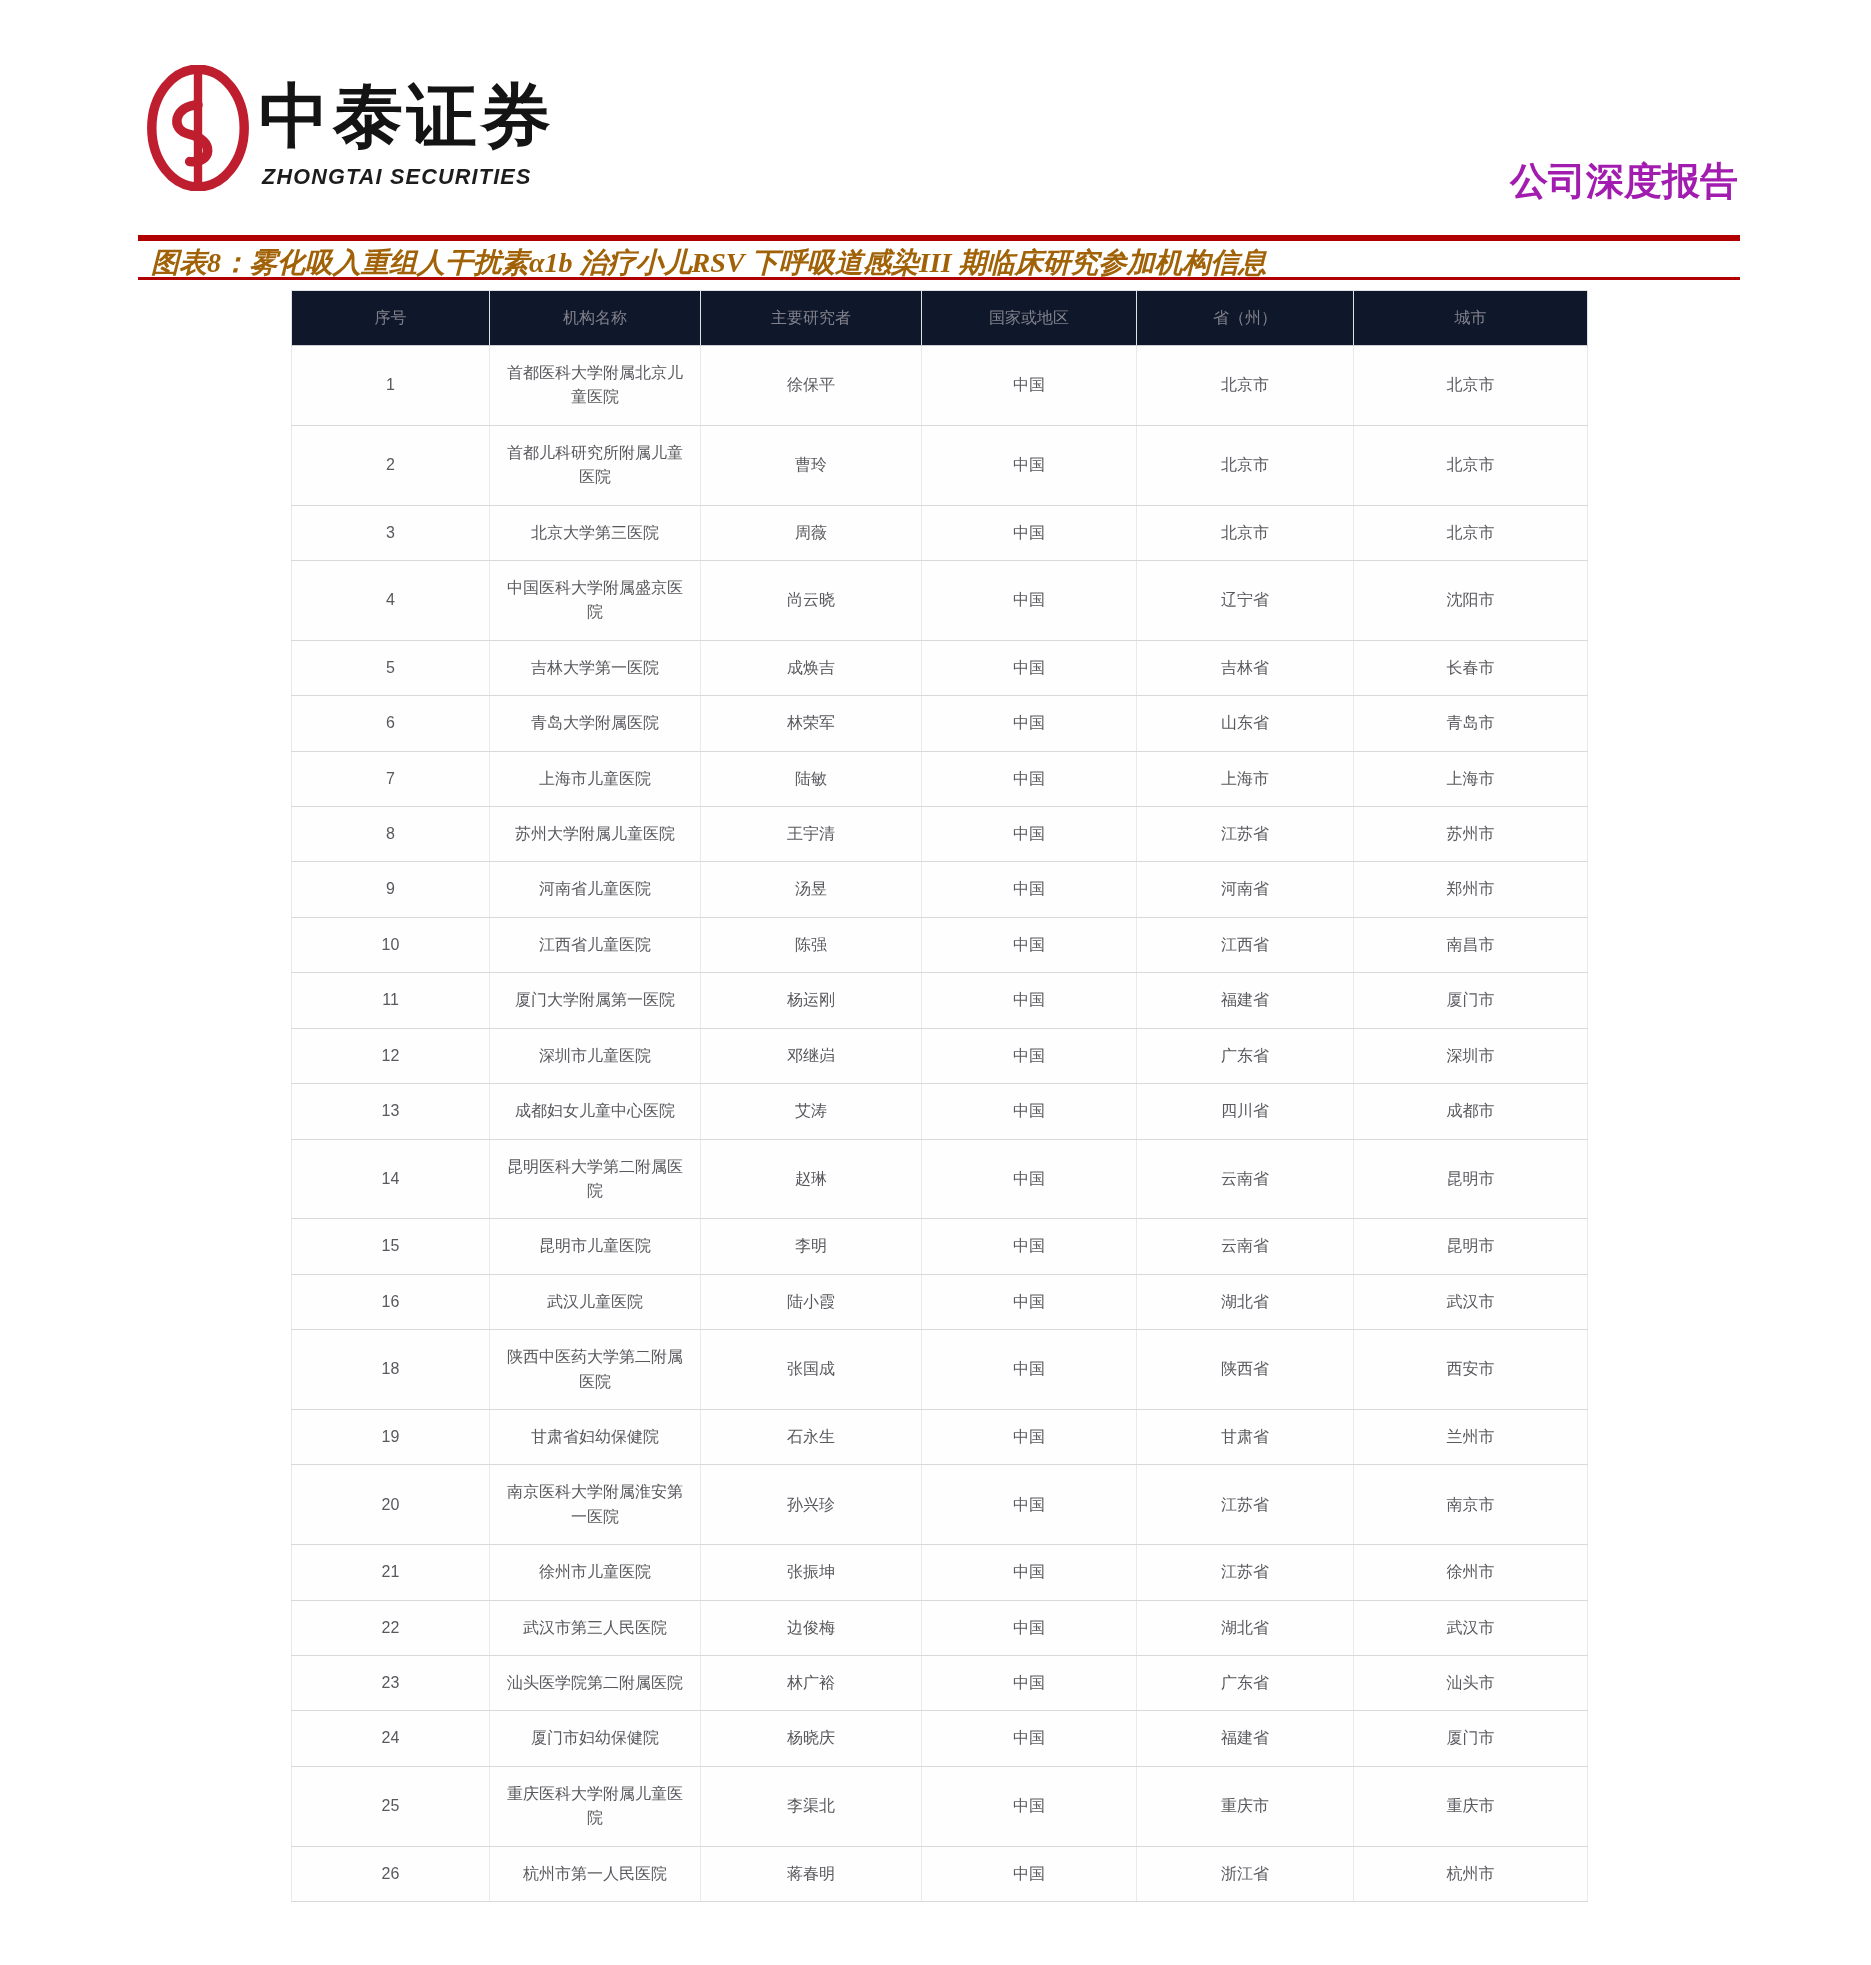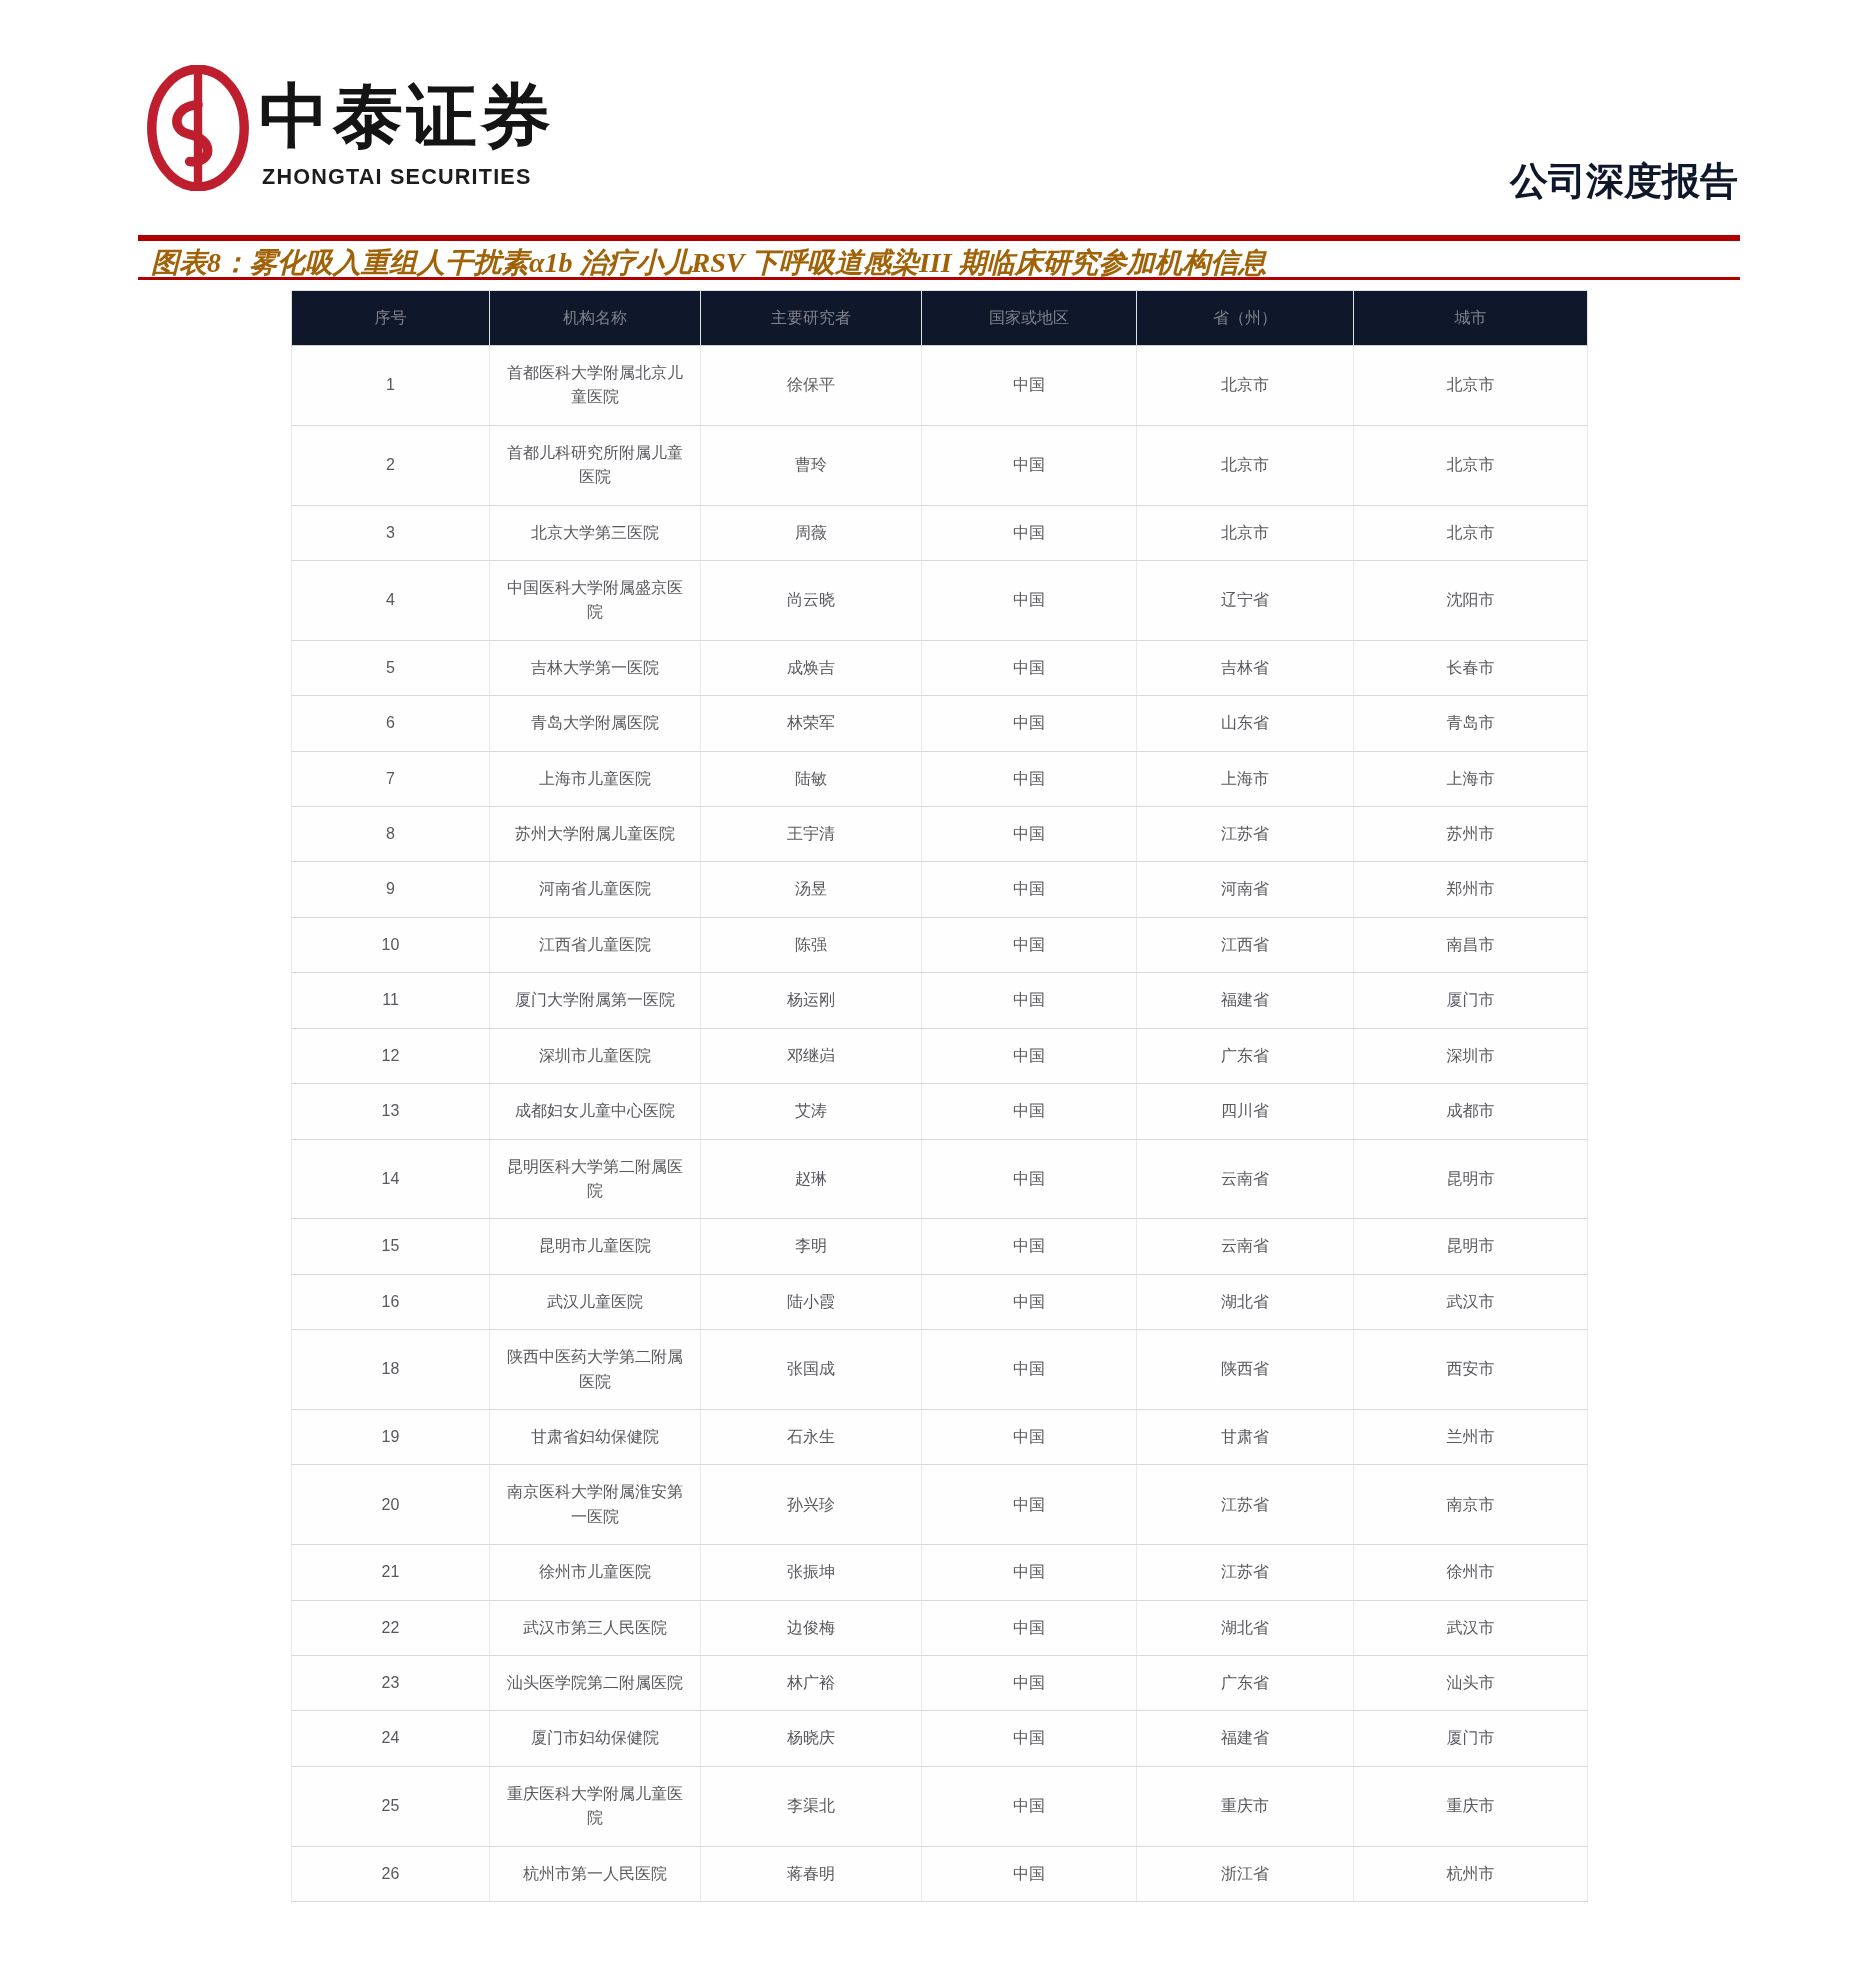--- a/index.html
+++ b/index.html
@@ -13,25 +13,25 @@
   }
   
   .logo-icon { position:absolute; left:145px; top:65px; width:106px; height:126px; }
   .logo-cn {
     position:absolute; left:259px; top:70px;
     font-size:70px; font-weight:bold; color:#141414; letter-spacing:3.9px;
     font-family:Liberation Sans, sans-serif;
   }
   .logo-en {
     position:absolute; left:262px; top:164px;
-    font-size:21.6px; font-weight:bold; color:#1c1c1c; letter-spacing:1.2px;
+    font-size:21.6px; font-weight:bold; color:#1c1c1c; letter-spacing:1.2px;font-style:italic;
   }
   .report-type {
     position:absolute; right:134px; top:156px;
-    font-size:38px; font-weight:bold; color:#0f172a;
+    font-size:38px; font-weight:bold; color:#a21caf;
     font-family:"Liberation Serif","DejaVu Serif",serif;
   }
   .rule { position:absolute; left:138px; width:1602px; background:#b00000; }
   .rule-thick { top:235px; height:6.3px; }
   .rule-thin-title { top:277px; height:2.8px; }
   .figure-title {
     position:absolute; left:151px; top:244px;
     font-size:28px; font-weight:bold; font-style:italic; color:#a16207;
     font-family:"Liberation Serif","DejaVu Serif",serif;
     white-space:nowrap;

